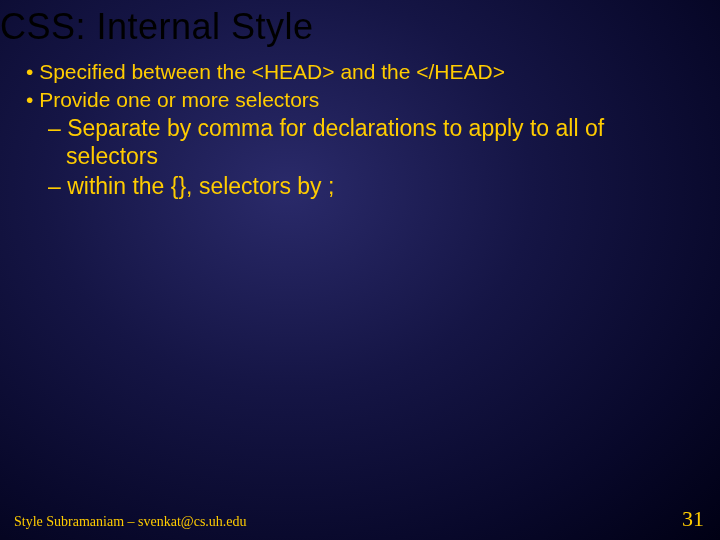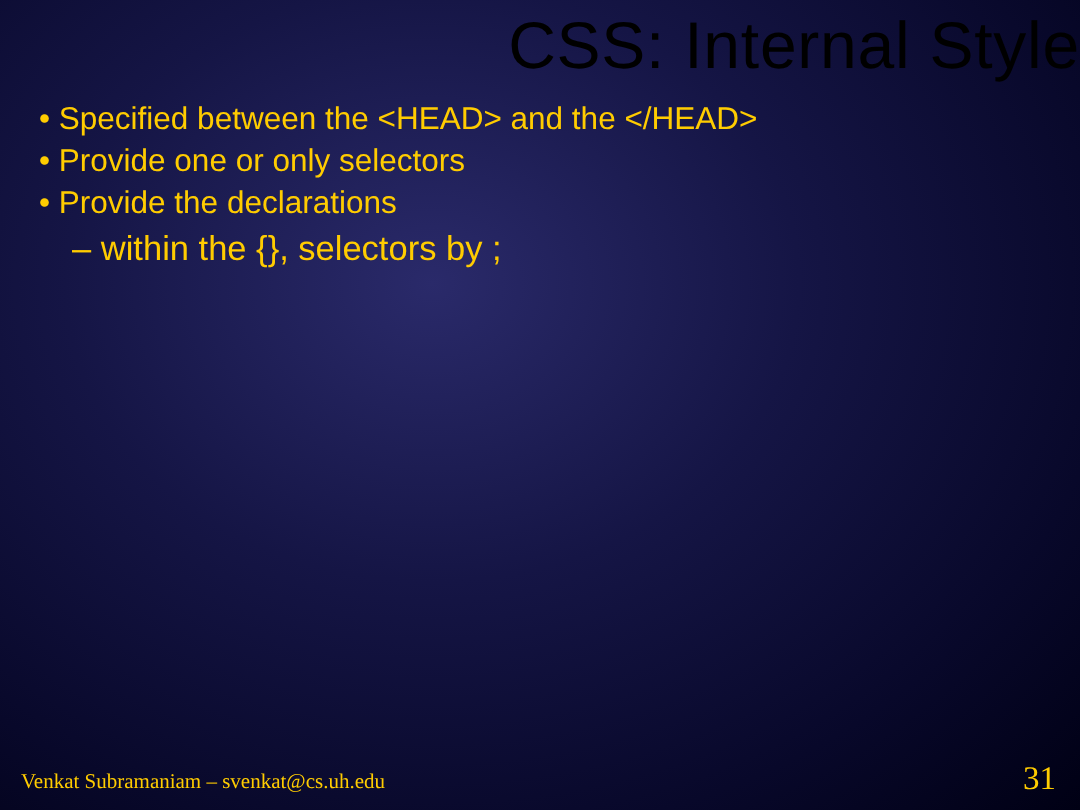--- a/index.html
+++ b/index.html
@@ -11,23 +11,23 @@
   }
   .slide {
     width: 720px;
     height: 540px;
     background: radial-gradient(ellipse at 40% 35%, #2a2a6a 0%, #151545 40%, #08082a 75%, #000014 100%);
     position: relative;
     font-family: Verdana, Geneva, sans-serif;
     box-sizing: border-box;
   }
   .title {
-    text-align: right;
+    text-align: left;
     color: #000000;
-    font-size: 44px;
+    font-size: 36px;
     padding-top: 6px;
     font-weight: normal;
     letter-spacing: 0.5px;
   }
   .content {
     padding: 8px 18px 0 18px;
   }
   .b1 {
     color: #ffcc00;
     font-size: 21px;
@@ -68,19 +68,19 @@
     margin-top: 38px;
   }
 </style>
 </head>
 <body>
 
 <div class="slide">
   <div class="title">CSS: Internal Style</div>
   <div class="content">
     <div class="b1">Specified between the &lt;HEAD&gt; and the &lt;/HEAD&gt;</div>
-    <div class="b1">Provide one or only selectors</div>
-    <div class="b1">Provide the declarations</div>
+    <div class="b1">Provide one or more selectors</div>
+    <div class="b2">Separate by comma for declarations to apply to all of selectors</div>
     <div class="b2">within the {}, selectors by ;</div>
   </div>
-  <div class="footer-left">Venkat Subramaniam – svenkat@cs.uh.edu</div>
+  <div class="footer-left">Style Subramaniam – svenkat@cs.uh.edu</div>
   <div class="footer-right">31</div>
 </div>
 
 </body></html>

